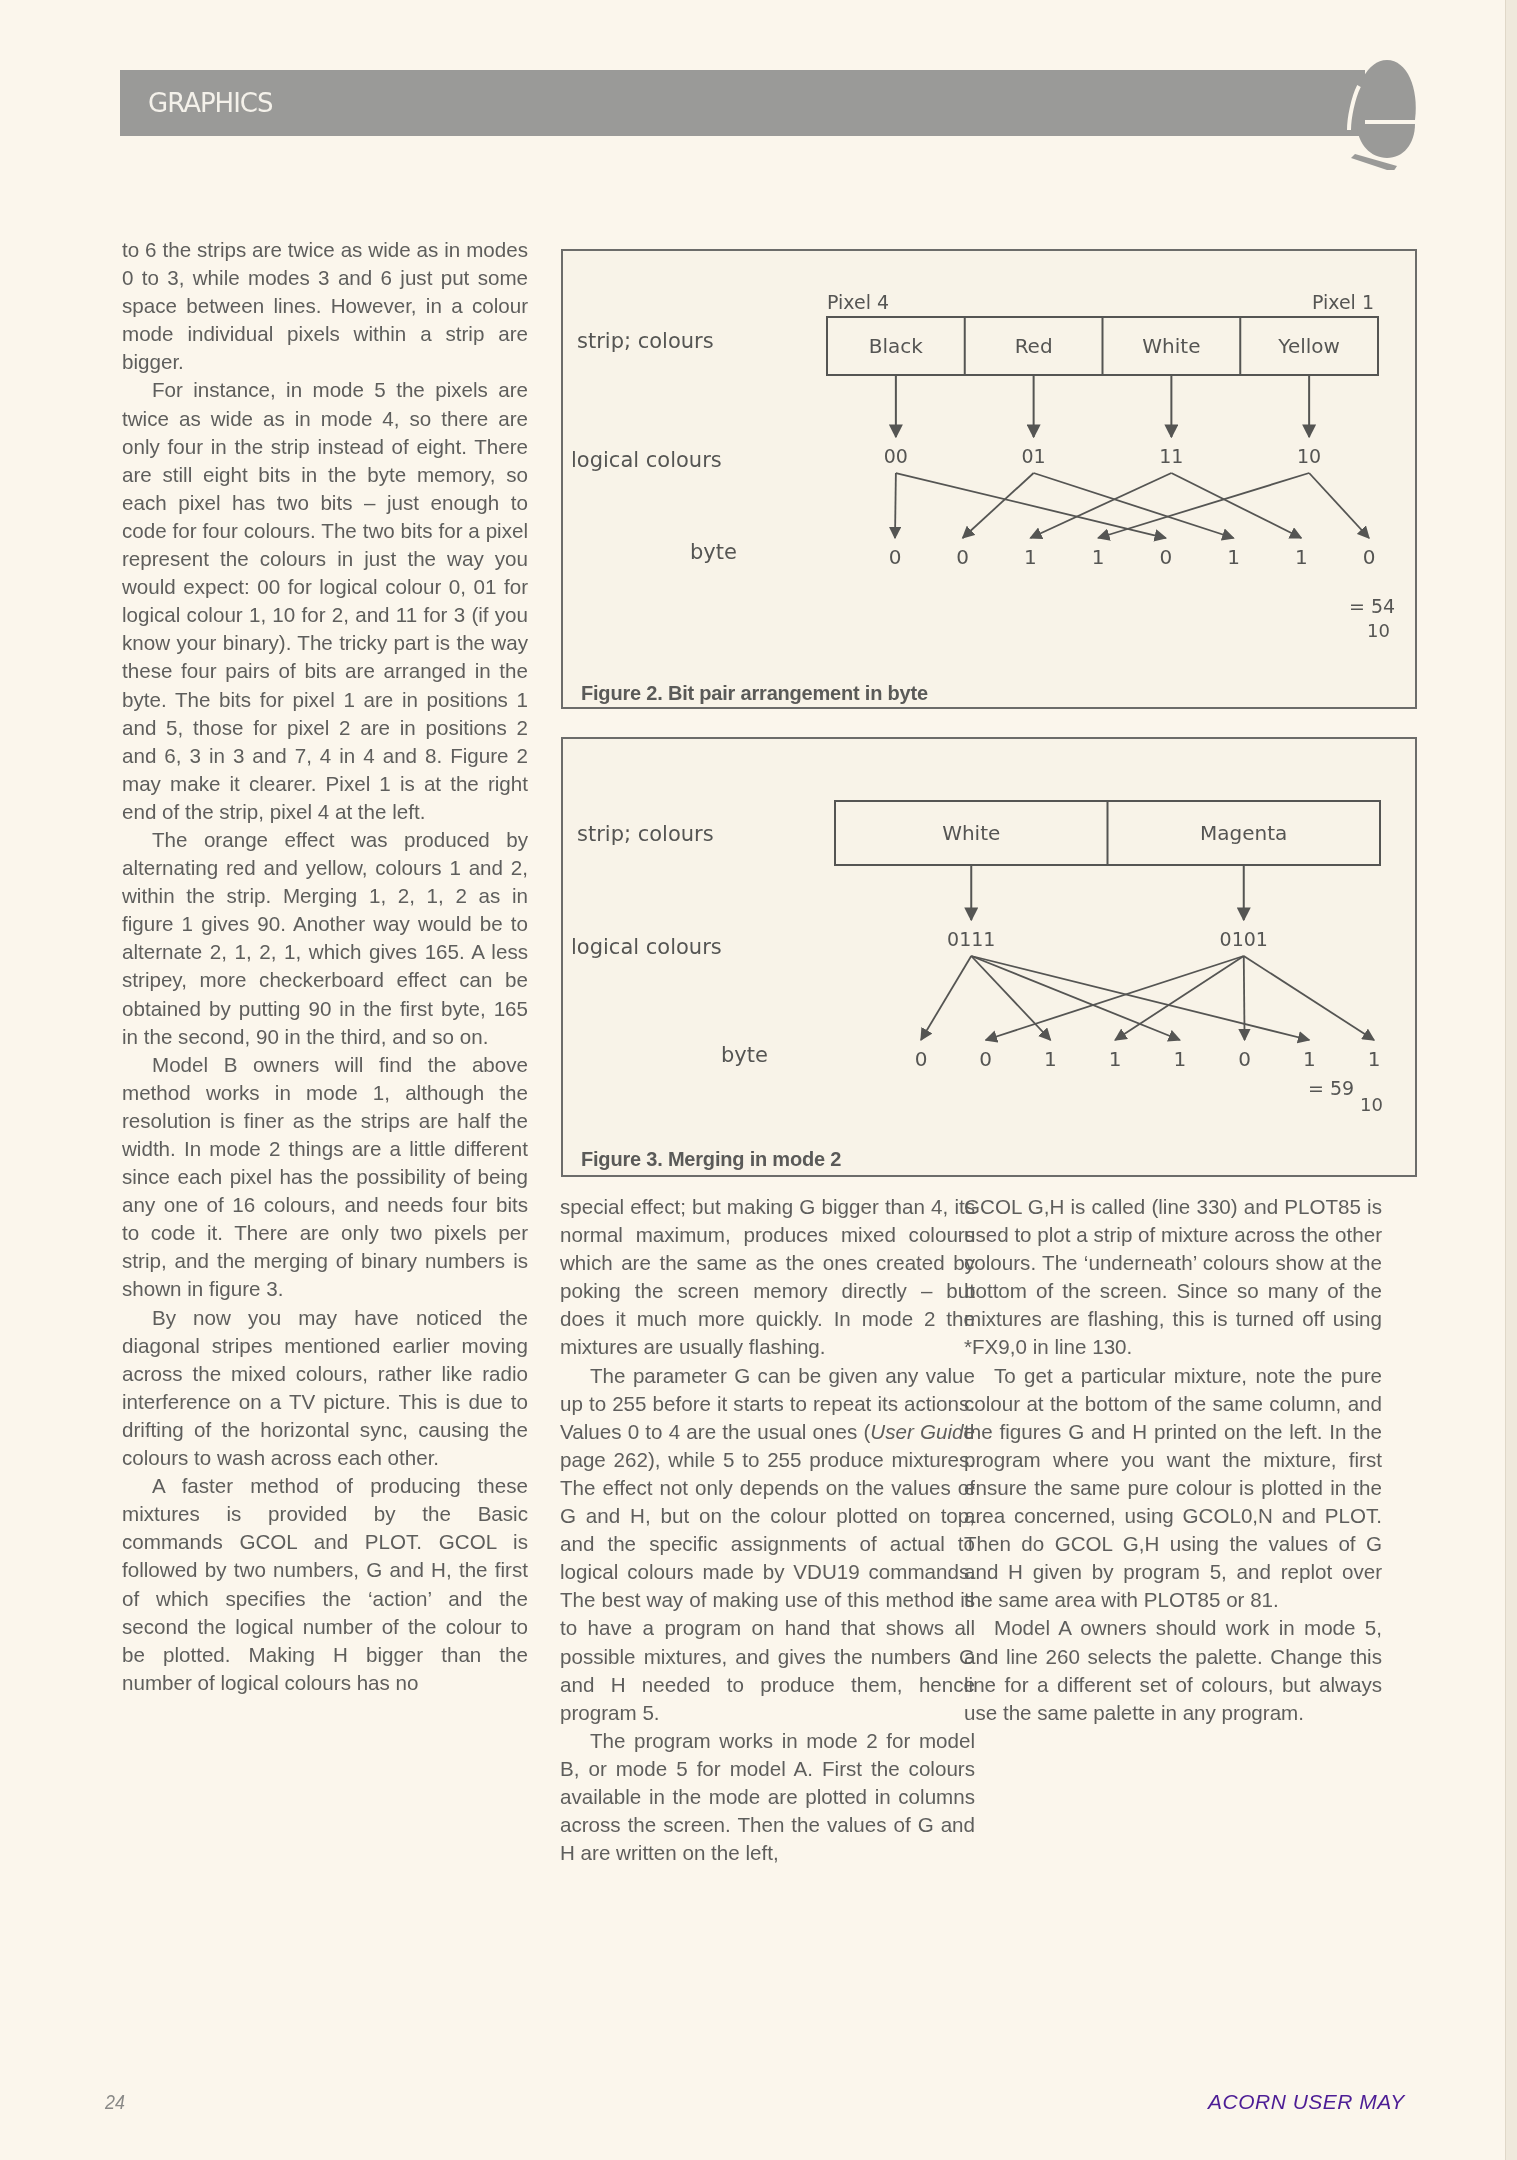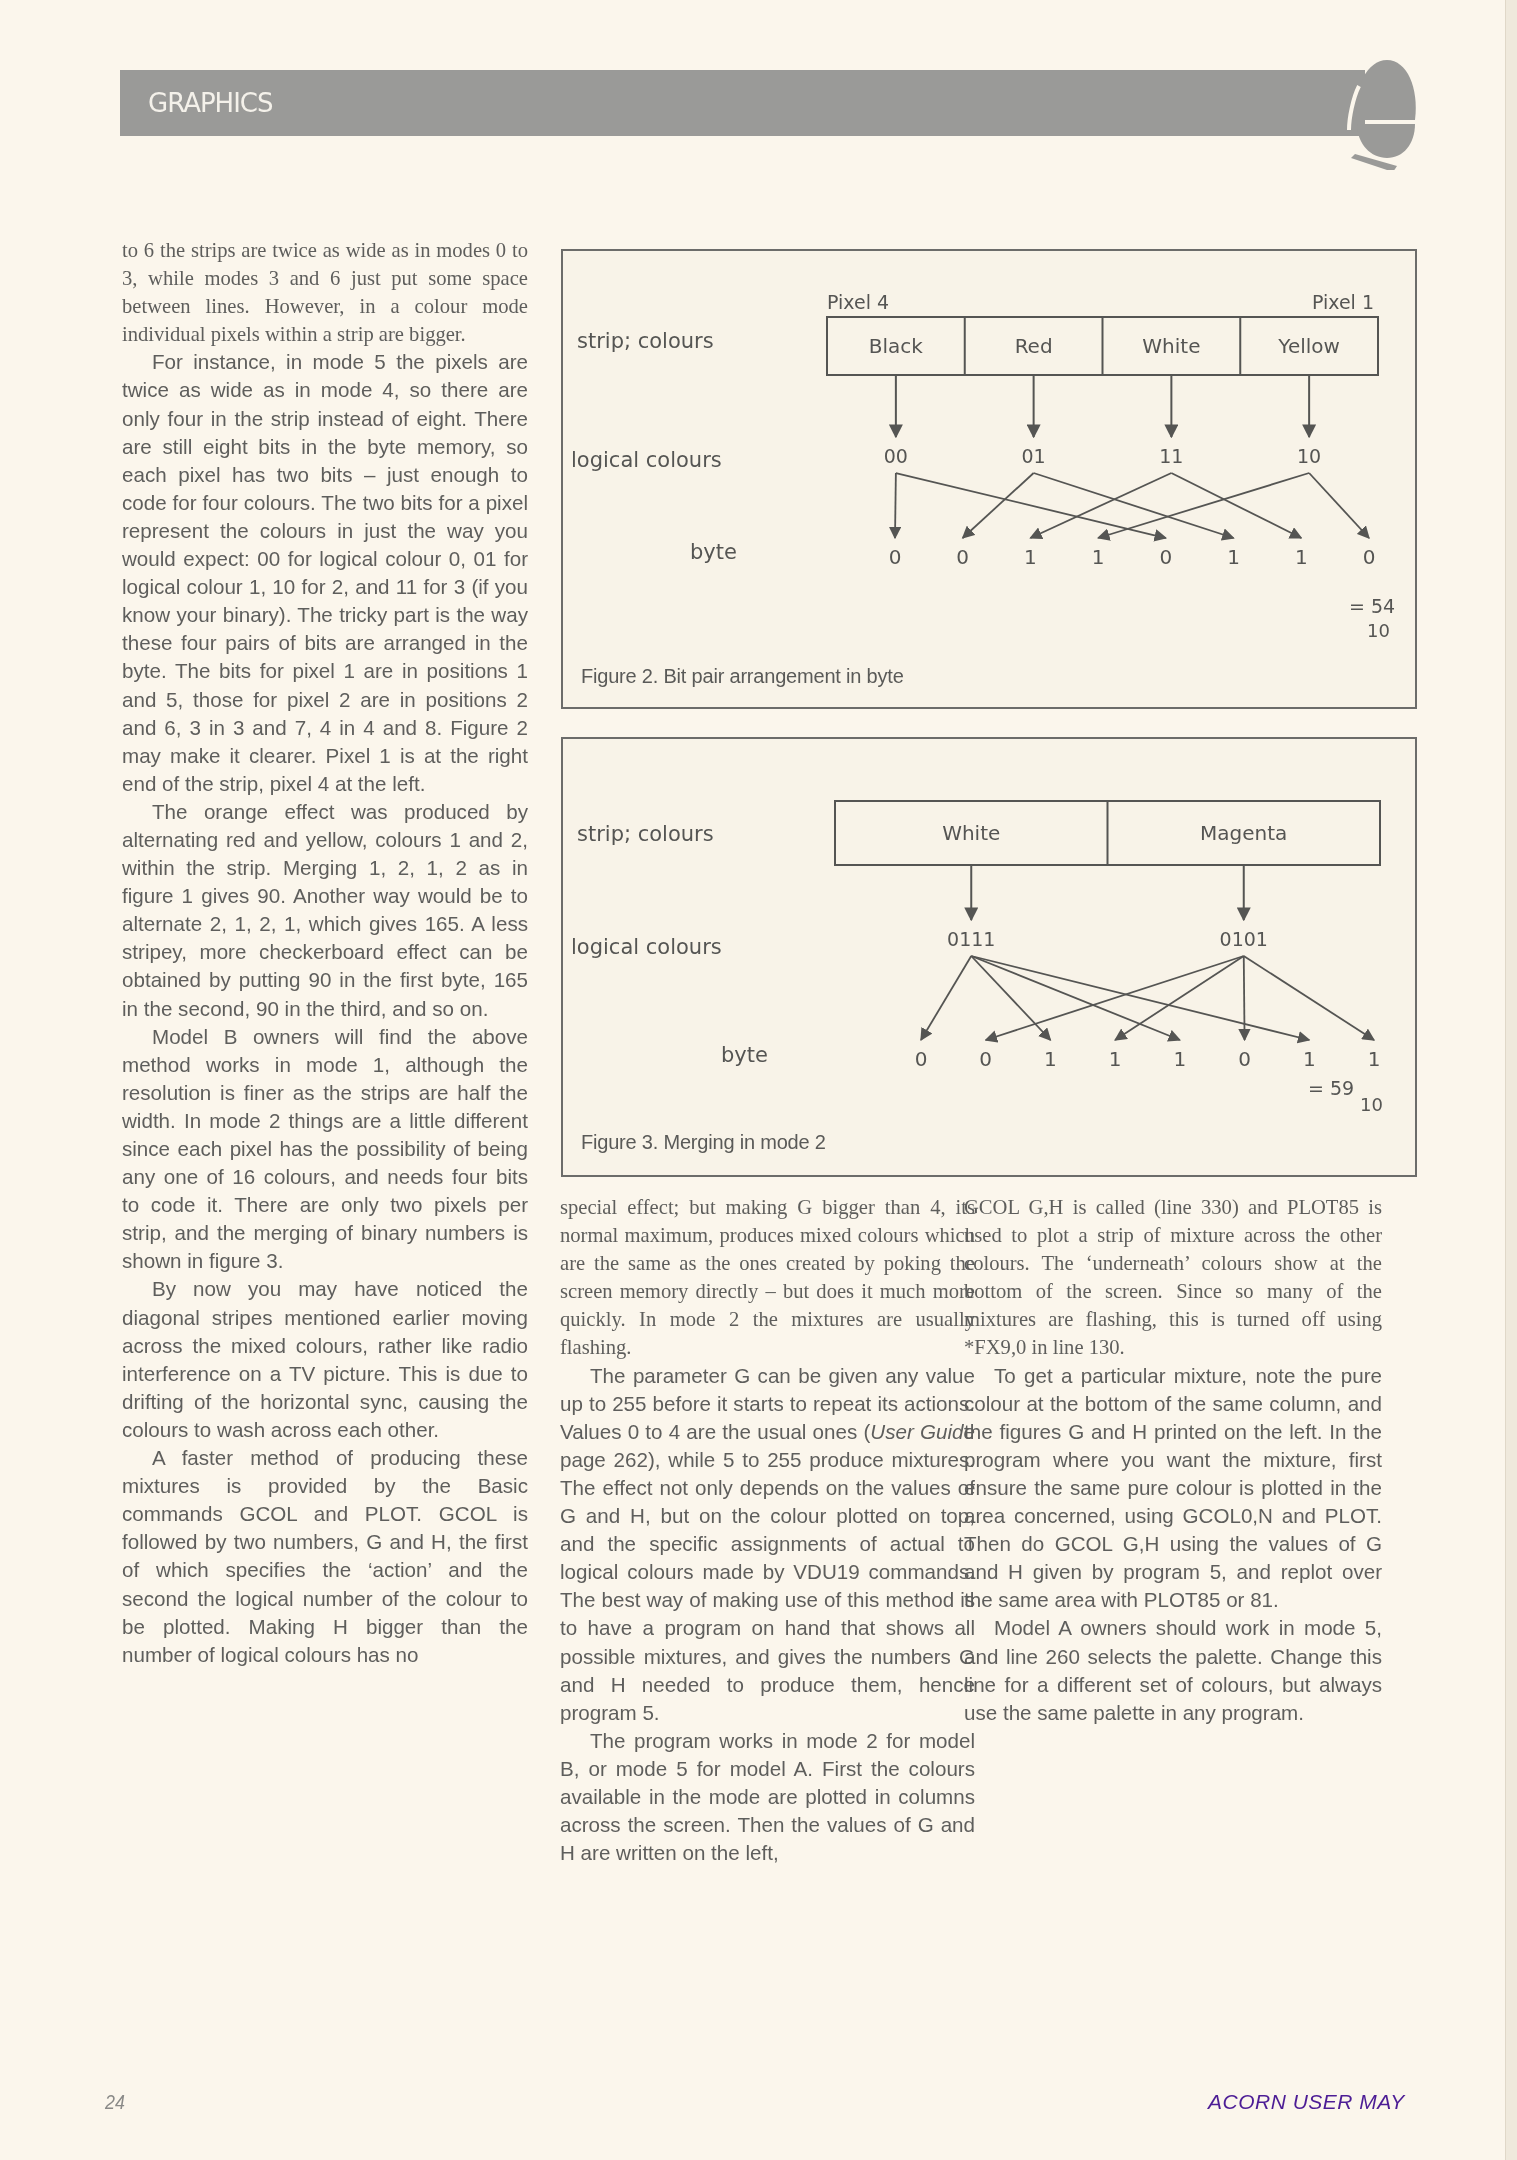--- a/index.html
+++ b/index.html
@@ -19,34 +19,34 @@
     position: absolute; left: 148px; top: 74px;
     font-family: "DejaVu Sans", sans-serif;
     font-size: 26px; letter-spacing: -1px; color: #f4f1ea; line-height: 58px;
   }
   .acorn-logo { position: absolute; left: 1345px; top: 58px; width: 80px; height: 112px; }
   .col {
     position: absolute; font-size: 20.6px; line-height: 28.1px;
     text-align: justify; color: #5e5e5c;
   }
   .col p { margin: 0; text-indent: 30px; }
-  .col p.noindent { text-indent: 0; font-family: Liberation Serif, serif; }
+  .col p.noindent { text-indent: 0; }
   #col1 { left: 122px; top: 236px; width: 406px; }
   #col2 { left: 560px; top: 1193px; width: 415px; }
   #col3 { left: 964px; top: 1193px; width: 418px; }
   .figure {
     position: absolute; border: 2px solid #6c6c6a; background: #f8f3e8;
   }
   #fig2 { left: 561px; top: 249px; width: 852px; height: 456px; }
   #fig3 { left: 561px; top: 737px; width: 852px; height: 436px; }
   .figure svg { position: absolute; left: 0; top: 0; }
   .hand { font-family: "DejaVu Sans", sans-serif; fill: #555553; }
   .caption {
-    position: absolute; left: 18px; font-size: 20px; font-weight: normal;
-    color: #5a5a58; letter-spacing: -0.2px;
+    position: absolute; left: 18px; font-size: 20px; font-weight: bold;
+    color: #5a5a58; letter-spacing: -0.2px; margin-top: 17px;
   }
   .footer-page {
     position: absolute; left: 105px; top: 2090px; font-size: 21px;
     font-style: italic; color: #8a8a88; transform: scaleX(0.85); transform-origin: left;
   }
   .footer-mag {
     position: absolute; left: 1208px; top: 2090px; font-size: 21px;
     font-style: italic; color: #4c1d95; letter-spacing: 0.5px;
   }
   .page-edge { position: absolute; left: 1505px; top: 0; width: 12px; height: 2160px; background: #efe9dc; border-left: 1px solid #e0d8c8; }

